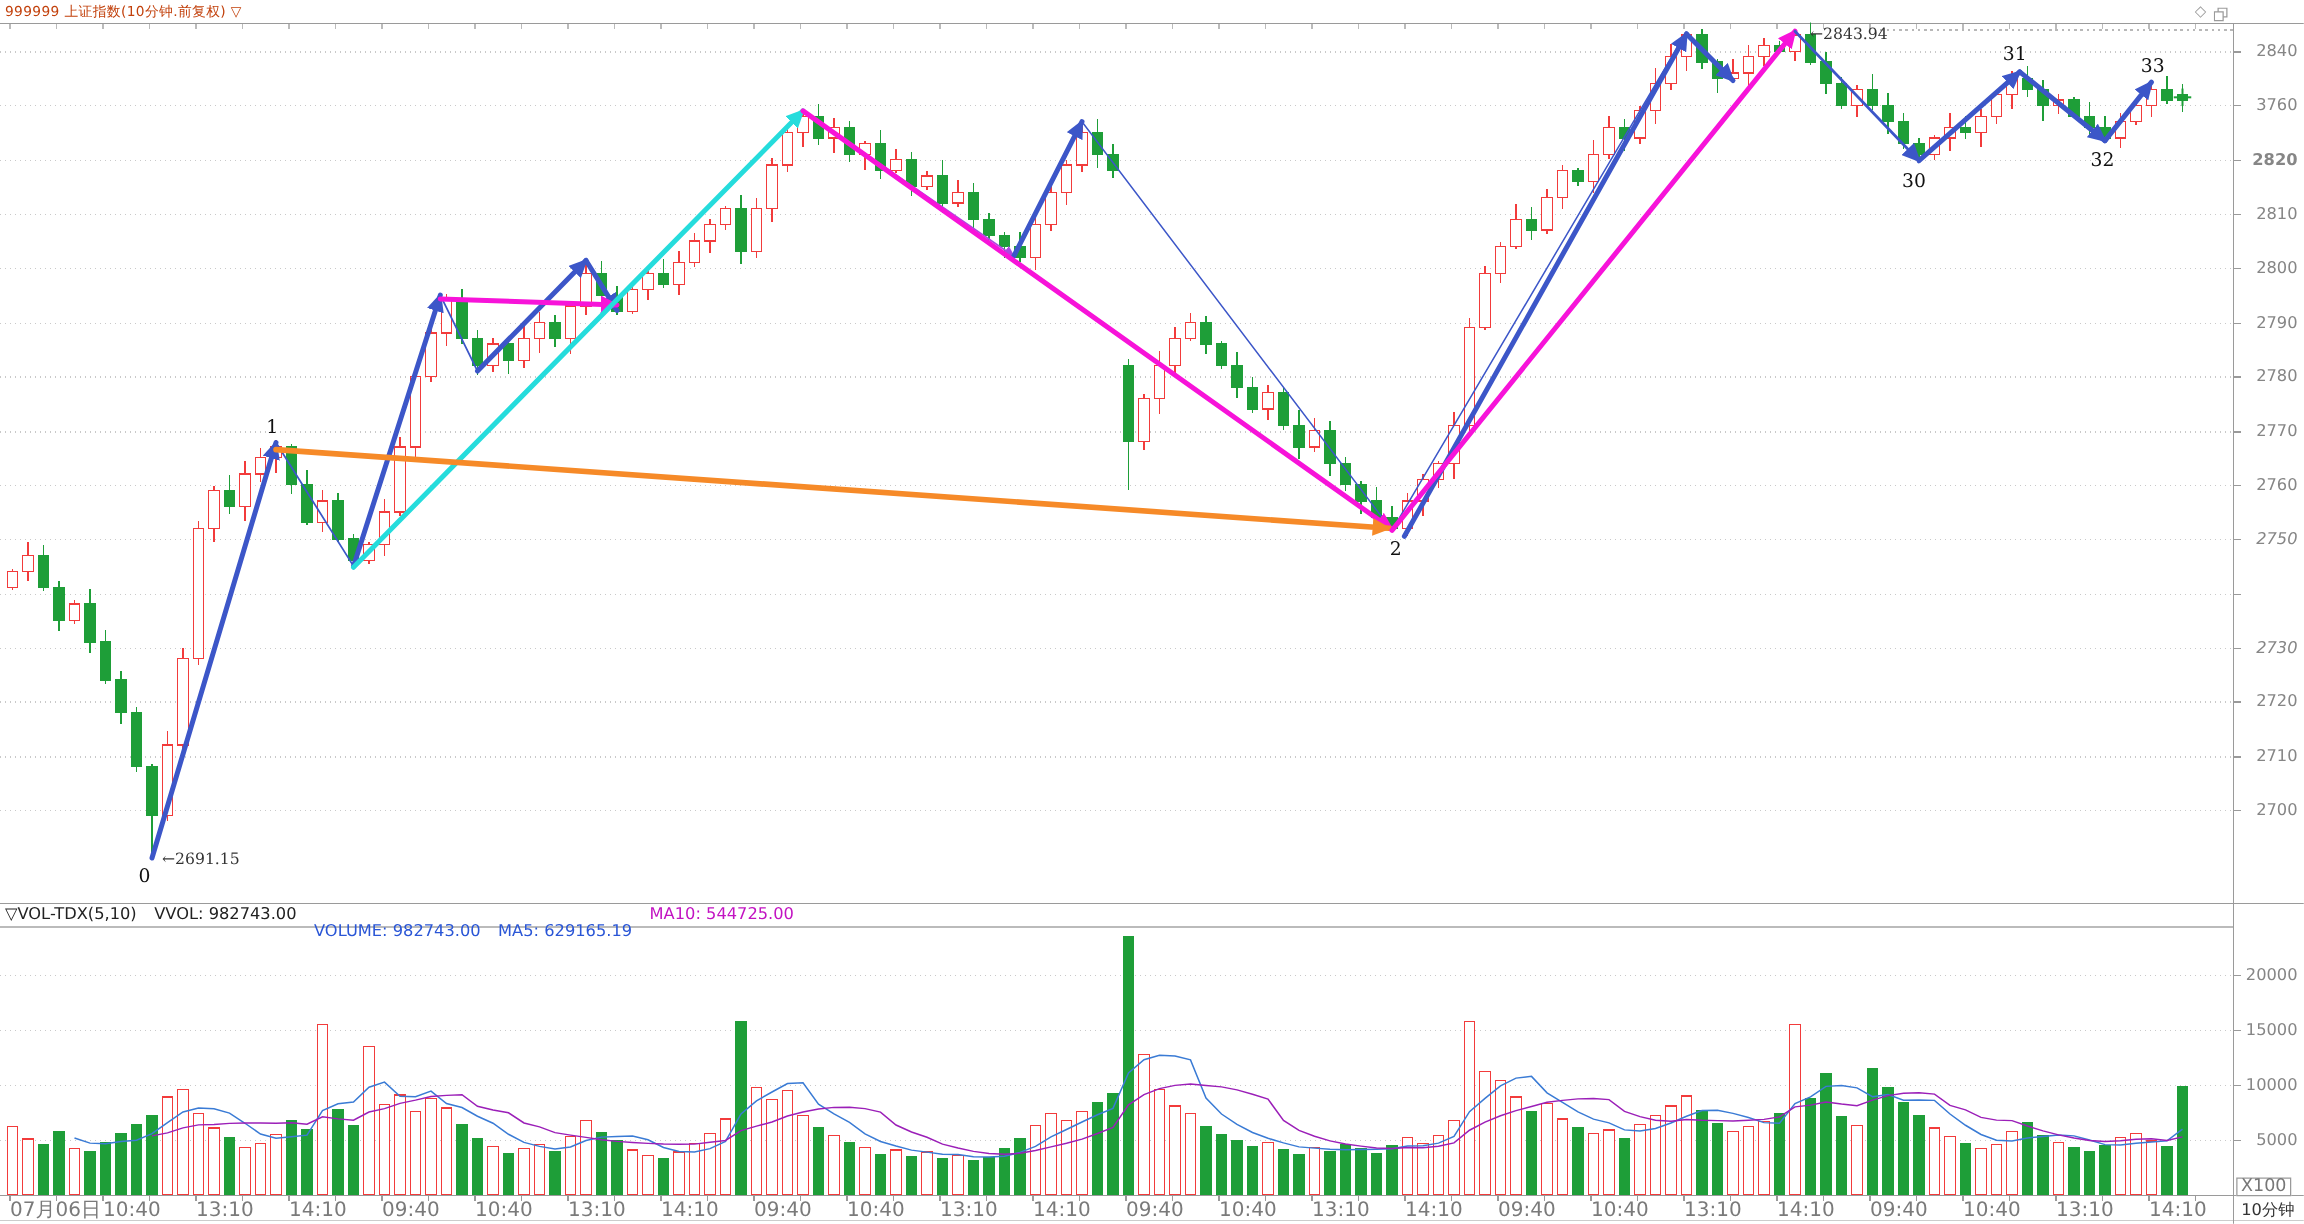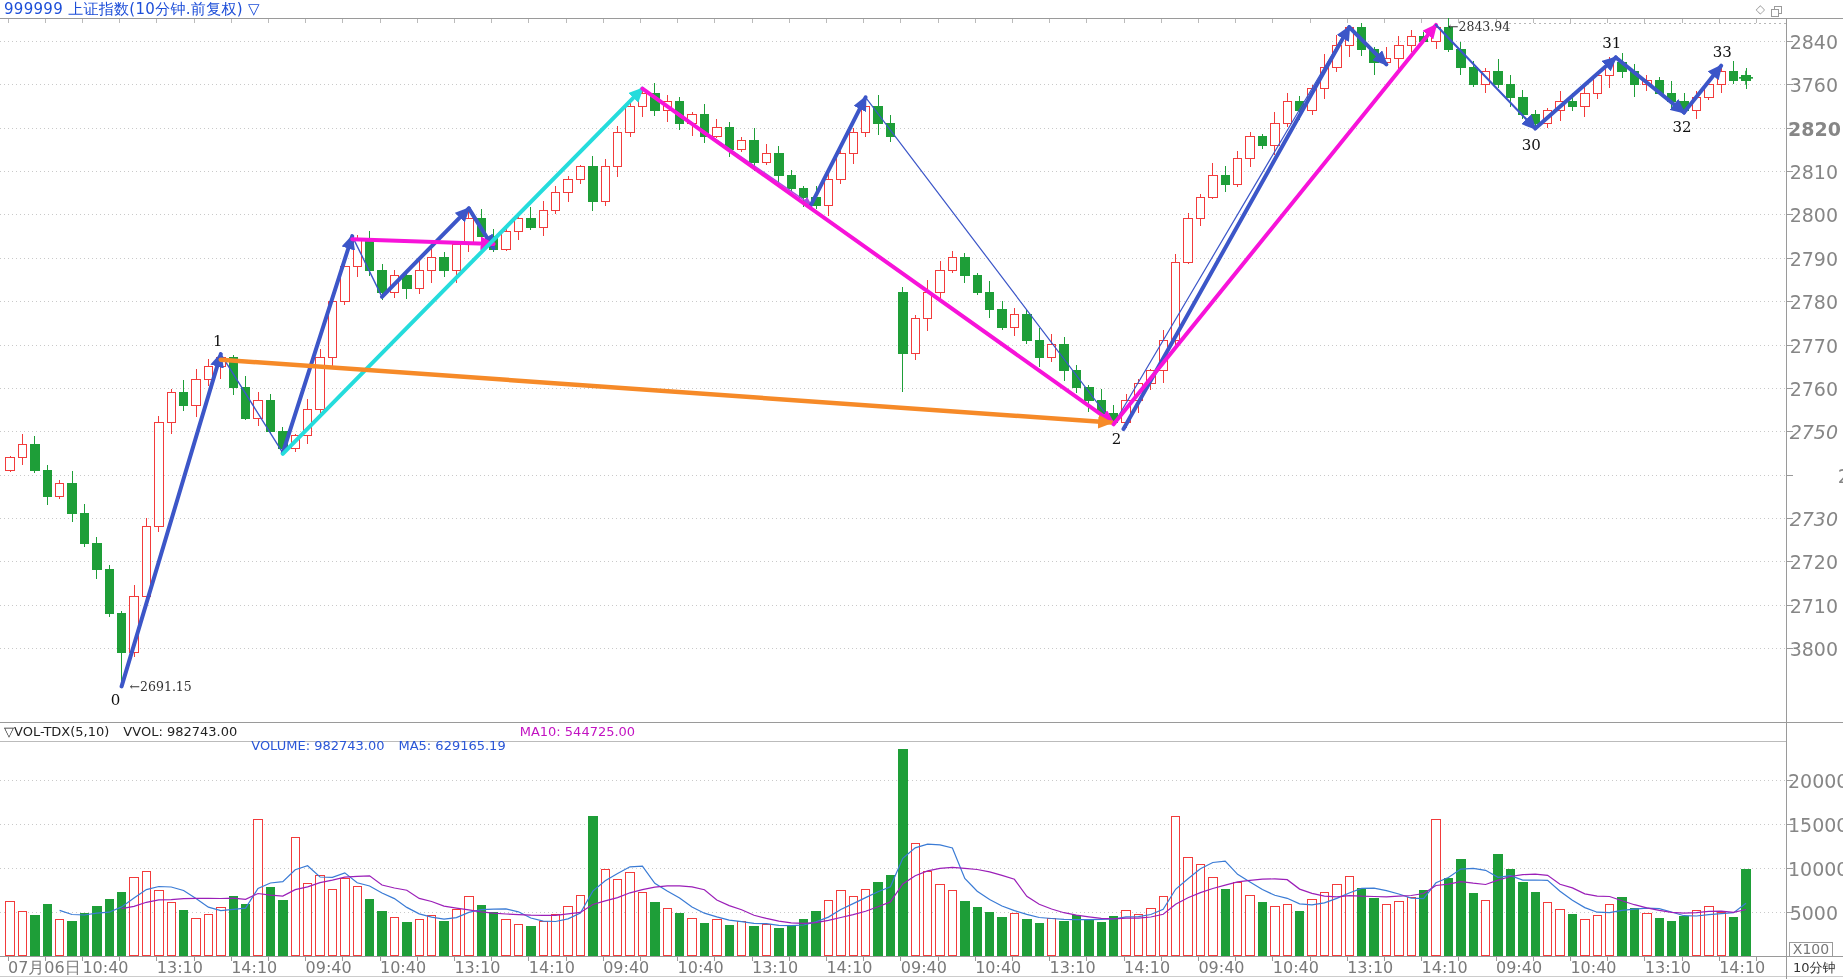--- a/index.html
+++ b/index.html
@@ -1,28 +1,28 @@
 <!DOCTYPE html>
 <html><head>
 <meta charset="utf-8">
 <style>
   html,body{margin:0;padding:0;background:#ffffff;}
   body{width:1843px;height:979px;position:relative;overflow:hidden;
        font-family:"DejaVu Sans","Liberation Sans",sans-serif;}
   .titlebar{position:absolute;left:0;top:0;width:1843px;height:18px;background:#fff;
             display:flex;align-items:center;justify-content:space-between;z-index:5;}
-  .titlebar .sym{font-size:15px;color:#1d4ed8;padding-left:4px;letter-spacing:0.3px;}
+  .titlebar .sym{font-size:11px;color:#c2410c;padding-left:4px;letter-spacing:0.3px;}
   .winicons{display:flex;align-items:center;gap:6px;padding-right:60px;}
   .winicons .dia{color:#9a9a9a;font-size:12px;line-height:12px;}
   .ind-header{position:absolute;left:0;top:722px;width:1786px;height:19px;display:flex;
               align-items:center;gap:14px;padding-left:4px;font-size:13px;z-index:5;background:transparent;}
   .ind-header .dark{color:#222;}
   .ind-header .blue{color:#2a56d6;margin-top:28px;}
   .ind-header .mag{color:#c213c2;}
-  .pricelabel,.vollabel{position:absolute;width:50px;text-align:right;font-size:19px;
+  .pricelabel,.vollabel{position:absolute;width:50px;text-align:right;font-size:13px;
               color:#868686;line-height:16px;height:16px;z-index:4;}
   .timelabel{position:absolute;top:958px;font-size:16px;color:#7a7a7a;white-space:nowrap;z-index:4;}
   .x100box{position:absolute;left:1789px;top:942px;width:42px;height:13px;border:1px solid #9a9a9a;
            font-size:14px;color:#777;text-align:center;line-height:13px;background:#fff;z-index:6;}
   .period{position:absolute;left:1793px;top:959px;font-size:13px;color:#333;z-index:6;}
   svg#chart{position:absolute;left:0;top:0;z-index:1;}
 </style>
 </head>
 <body>
 
@@ -705,21 +705,21 @@
     <div class="pricelabel" style="left: 1788px; top: 206.5px;">2800</div>
     <div class="pricelabel" style="left: 1788px; top: 250.5px;">2790</div>
     <div class="pricelabel" style="left: 1788px; top: 293.5px;">2780</div>
     <div class="pricelabel" style="left: 1788px; top: 337.5px;">2770</div>
     <div class="pricelabel" style="left: 1788px; top: 380.5px;">2760</div>
     <div class="pricelabel" style="left: 1788px; top: 423.5px; font-style: italic;">2750</div>
     <div class="pricelabel" style="left: 1836px; top: 467.5px;">2740</div>
     <div class="pricelabel" style="left: 1788px; top: 510.5px; font-style: italic;">2730</div>
     <div class="pricelabel" style="left: 1788px; top: 553.5px;">2720</div>
     <div class="pricelabel" style="left: 1788px; top: 597.5px;">2710</div>
-    <div class="pricelabel" style="left: 1788px; top: 640.5px;">3800</div>
+    <div class="pricelabel" style="left: 1788px; top: 640.5px;">2700</div>
     <div class="vollabel" style="left: 1788px; top: 772.5px;">20000</div>
     <div class="vollabel" style="left: 1788px; top: 816.5px;">15000</div>
     <div class="vollabel" style="left: 1788px; top: 860.5px;">10000</div>
     <div class="vollabel" style="left: 1788px; top: 904.5px;">5000</div>
     <div class="timelabel" style="left: 8px;">07月06日</div>
     <div class="timelabel" style="left: 82.4px;">10:40</div>
     <div class="timelabel" style="left: 156.8px;">13:10</div>
     <div class="timelabel" style="left: 231.2px;">14:10</div>
     <div class="timelabel" style="left: 305.6px;">09:40</div>
     <div class="timelabel" style="left: 380px;">10:40</div>

